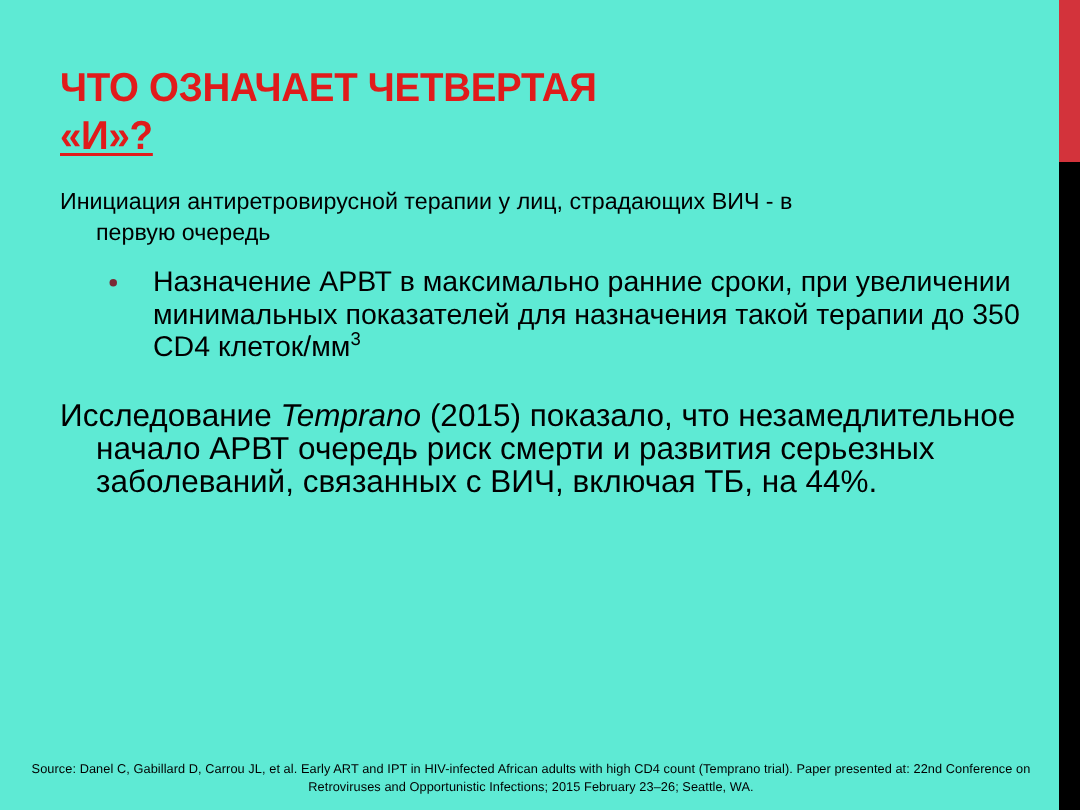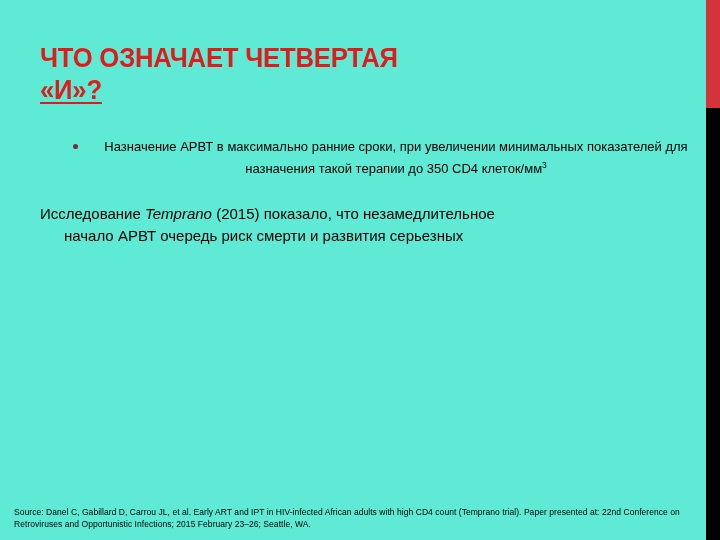--- a/index.html
+++ b/index.html
@@ -80,42 +80,41 @@
   }
 
   ul.bullets {
     list-style: none;
     margin: 0;
     padding: 0;
   }
   ul.bullets > li {
     position: relative;
     padding-left: 62px;
-    font-size: 13px;
+    font-size: 19px;
     line-height: 21.5px;
     margin-bottom: 5px;
-    text-align: center;
   }
   ul.bullets > li .dot {
     position: absolute;
     left: 33px;
     top: 8px;
     width: 5px;
     height: 5px;
     border-radius: 50%;
     background: #7b2a36;
   }
   sup.sup3 {
     font-size: 0.65em;
     vertical-align: super;
     line-height: 0;
   }
 
   .para-conclusion {
-    font-size: 15px;
+    font-size: 21px;
     line-height: 22px;
     margin: 24px 0 0 0;
   }
   .para-conclusion .cont {
     display: block;
     padding-left: 24px;
   }
   .para-conclusion em {
     font-style: italic;
   }
@@ -123,48 +122,52 @@
   
   #footnote {
     position: absolute;
     left: 14px;
     top: 506px;
     width: 680px;
     font-size: 8.5px;
     line-height: 12px;
     color: #000000;
     letter-spacing: 0.05px;
+    text-align: center;
   }
 </style>
 </head>
 <body>
 
 <div id="slide">
 
   <div id="edge-bar-red"></div>
   <div id="edge-bar-black"></div>
 
   <h1 id="title">
     <span class="line1">ЧТО ОЗНАЧАЕТ ЧЕТВЕРТАЯ</span>
     <span class="line2">«И»?</span>
   </h1>
 
   <div id="body-block">
 
     <p class="para-lead">
+      <span>Инициация антиретровирусной терапии у лиц, страдающих ВИЧ -  в</span>
+      <span class="cont">первую очередь</span>
     </p>
 
     <ul class="bullets">
       <li>
         <span class="dot"></span><span>Назначение АРВТ в максимально ранние сроки, при увеличении минимальных показателей для назначения такой терапии  до 350 CD4 клеток/мм</span><sup class="sup3">3</sup>
       </li>
     </ul>
 
     <p class="para-conclusion">
       <span>Исследование </span><em>Temprano</em><span> (2015) показало, что незамедлительное</span>
       <span class="cont">начало АРВТ очередь риск смерти и развития серьезных</span>
+      <span class="cont">заболеваний, связанных с ВИЧ, включая ТБ, на 44%.</span>
     </p>
 
   </div>
 
   <div id="footnote">Source: Danel C, Gabillard D, Carrou JL, et al. Early ART and IPT in HIV-infected African adults with high CD4 count (Temprano trial). Paper presented at: 22nd Conference on Retroviruses and Opportunistic Infections; 2015 February 23–26; Seattle, WA.</div>
 
 </div>
 
 </body></html>

